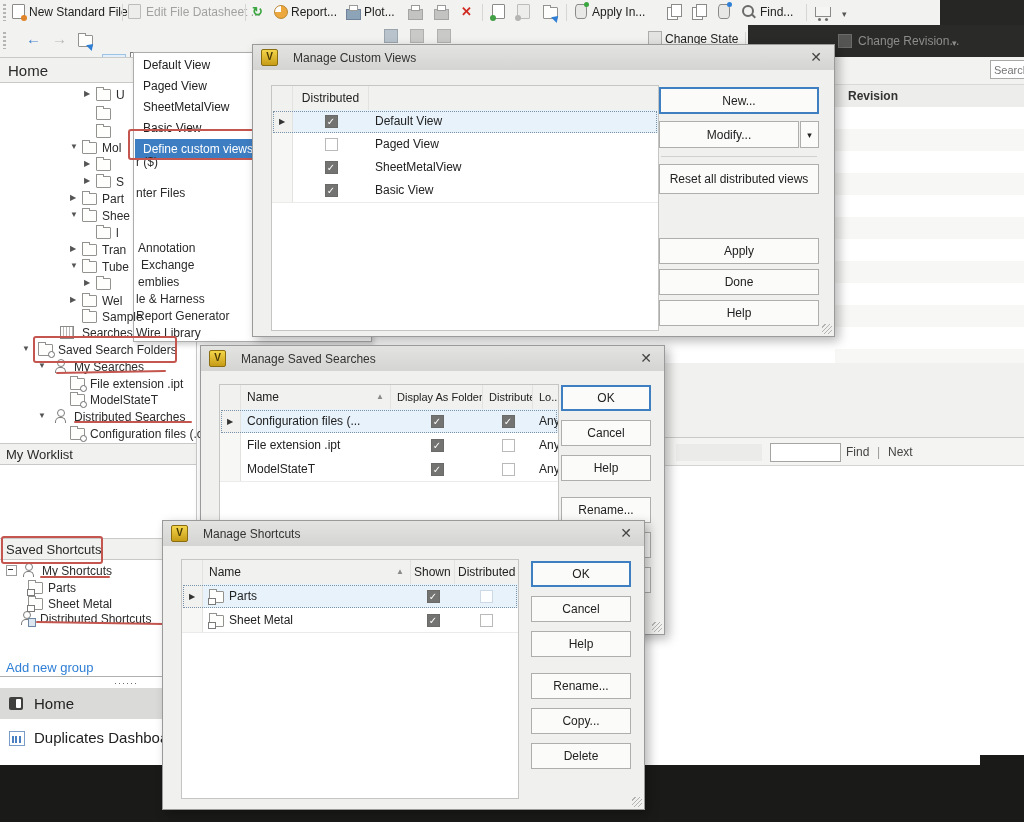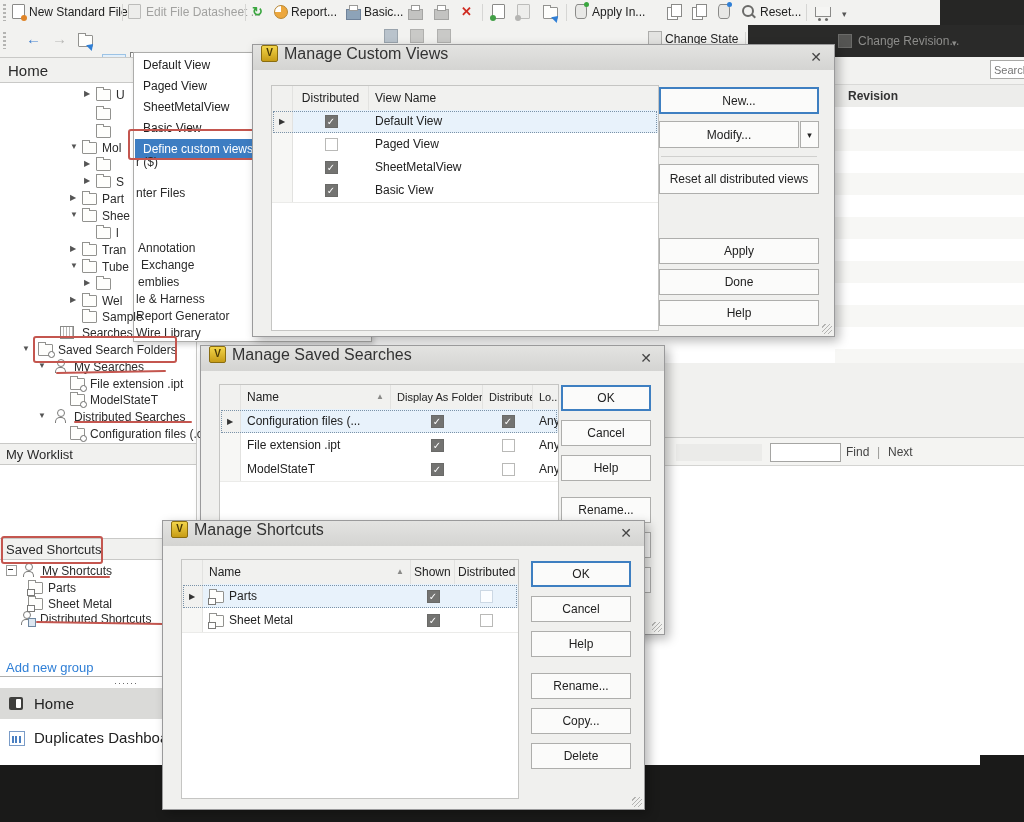--- a/index.html
+++ b/index.html
@@ -68,21 +68,21 @@
   .trow{position:absolute;left:0;width:197px;height:17px;z-index:6}
   .tlabel{position:absolute;top:2px;white-space:nowrap;color:#2b2b2b}
   .exp{position:absolute;top:3px;font-size:8px;color:#555;line-height:10px}
   .exp-m{position:absolute;width:9px;height:9px;border:1px solid #9a9a98;background:#fff;top:3px}
   .exp-m::before{content:"";position:absolute;left:1px;top:3px;width:5px;height:1px;background:#333}
   .frag{position:absolute;white-space:nowrap;color:#2b2b2b;z-index:6}
   .link{color:#2f7fd6}
   
   .dlg{position:absolute;background:#f0f0ee;border:1px solid #9a9a9b;box-shadow:4px 4px 10px rgba(0,0,0,.28);box-sizing:border-box}
   .dlg-title{position:absolute;left:0;top:0;right:0;height:25px;background:linear-gradient(#e3e3e1,#d4d4d2);
-    display:flex;padding-left:8px;gap:6px;font-size:16px;color:#333}
+    display:flex;align-items:center;padding-left:8px;gap:15px;font-size:12px;color:#333}
   .dlg-title .i-vault{position:relative;flex:none}
   .dlg-x{position:absolute;top:4px;right:12px;font-size:14px;color:#444;line-height:16px}
   .tbl{position:absolute;background:#fff;border:1px solid #c5c5c3;box-sizing:border-box}
   .thead{position:absolute;left:0;right:0;top:0;height:24px;background:#f1f1ef;border-bottom:1px solid #cfcfcd;display:flex}
   .th{font-weight:normal;color:#222;line-height:24px;box-sizing:border-box;border-right:1px solid #e2e2e0;padding-left:6px;position:relative;white-space:nowrap;overflow:hidden}
   .trw{position:absolute;left:0;right:0;display:flex;border-bottom:1px solid #ebebe9;background:#fff}
   .trw.sel{background:#e8f2fb;outline:1px dotted #7a92a8;outline-offset:-2px}
   .td{box-sizing:border-box;padding-left:6px;position:relative;white-space:nowrap;overflow:hidden;color:#222}
   .ctr{display:flex;align-items:center;justify-content:center;padding-left:0}
   .cb{width:13px;height:13px;box-sizing:border-box;background:#fff;border:1px solid #b9b9b7;text-align:center;font-size:10px;line-height:12px}
@@ -109,36 +109,36 @@
     <span class="i i-doc b-orange" style="left:12px"></span>
     <span class="tbl-label" style="left:29px">New Standard File ...</span>
     <span class="sep" style="left:122px"></span>
     <span class="i i-doc gray" style="left:128px"></span>
     <span class="tbl-label muted" style="left:146px">Edit File Datasheet ...</span>
     <span class="sep" style="left:245px"></span>
     <span class="glyph" style="left:252px;color:#3aa63f;font-weight:bold">↻</span>
     <span class="i i-pie" style="left:274px"></span>
     <span class="tbl-label" style="left:291px">Report...</span>
     <span class="i i-printer" style="left:346px"></span>
-    <span class="tbl-label" style="left:364px">Basic...</span>
+    <span class="tbl-label" style="left:364px">Plot...</span>
     <span class="i i-printer gray" style="left:408px"></span>
     <span class="i i-printer gray" style="left:434px"></span>
     <span class="glyph" style="left:461px;color:#cf2b21;font-weight:bold">✕</span>
     <span class="sep" style="left:482px"></span>
     <span class="i i-doc b-green" style="left:492px"></span>
     <span class="i i-doc gray b-gray" style="left:517px"></span>
     <span class="i i-folder blue" style="left:543px;top:7px"></span>
     <span class="sep" style="left:566px"></span>
     <span class="i i-checkin" style="left:575px"></span>
     <span class="tbl-label" style="left:592px">Apply In...</span>
     <span class="i i-copy" style="left:667px"></span>
     <span class="i i-copy" style="left:692px"></span>
     <span class="i i-checkin up" style="left:718px"></span>
     <span class="i i-mag" style="left:742px"></span>
-    <span class="tbl-label" style="left:760px">Reset...</span>
+    <span class="tbl-label" style="left:760px">Find...</span>
     <span class="sep" style="left:806px"></span>
     <span class="i i-cart" style="left:815px"></span>
     <span class="glyph" style="left:842px;font-size:9px;color:#555;top:8px">▾</span>
     <div class="ab darkseg" style="left:940px;top:0;width:84px;height:25px"></div>
   </div>
 
   <div class="ab tb2">
     <span class="grip" style="left:3px;top:7px"></span>
     <span class="glyph" style="left:26px;top:7px;color:#3f7fd0;font-weight:bold;font-size:15px">←</span>
     <span class="glyph" style="left:52px;top:7px;color:#b8b8b6;font-weight:bold;font-size:15px">→</span>
@@ -351,21 +351,20 @@
   <div class="dlg" style="left:252px;top:44px;width:583px;height:293px;z-index:10">
     <div class="dlg-title">
       <span class="i-vault"></span>
       <span>Manage Custom Views</span>
     </div>
     <span class="dlg-x">✕</span>
     <div class="tbl" style="left:18px;top:40px;width:388px;height:246px">
       <div class="thead">
         <div class="rowsel"></div>
         <div class="th" style="width:76px;text-align:center;padding-left:0">Distributed</div>
-        <div class="th" style="flex:1;border-right:none">View Name</div>
       </div>
       <div class="trw sel" style="top:24px;height:23px">
         <div class="rowsel">▶</div>
         <div class="td ctr" style="width:76px">
             <span class="cb on">✓</span>
           </div>
         <div class="td" style="flex:1;padding-top:4px">Default View</div>
       </div>
       <div class="trw" style="top:47px;height:23px">
         <div class="rowsel" style="background:#f7f7f5"></div>

